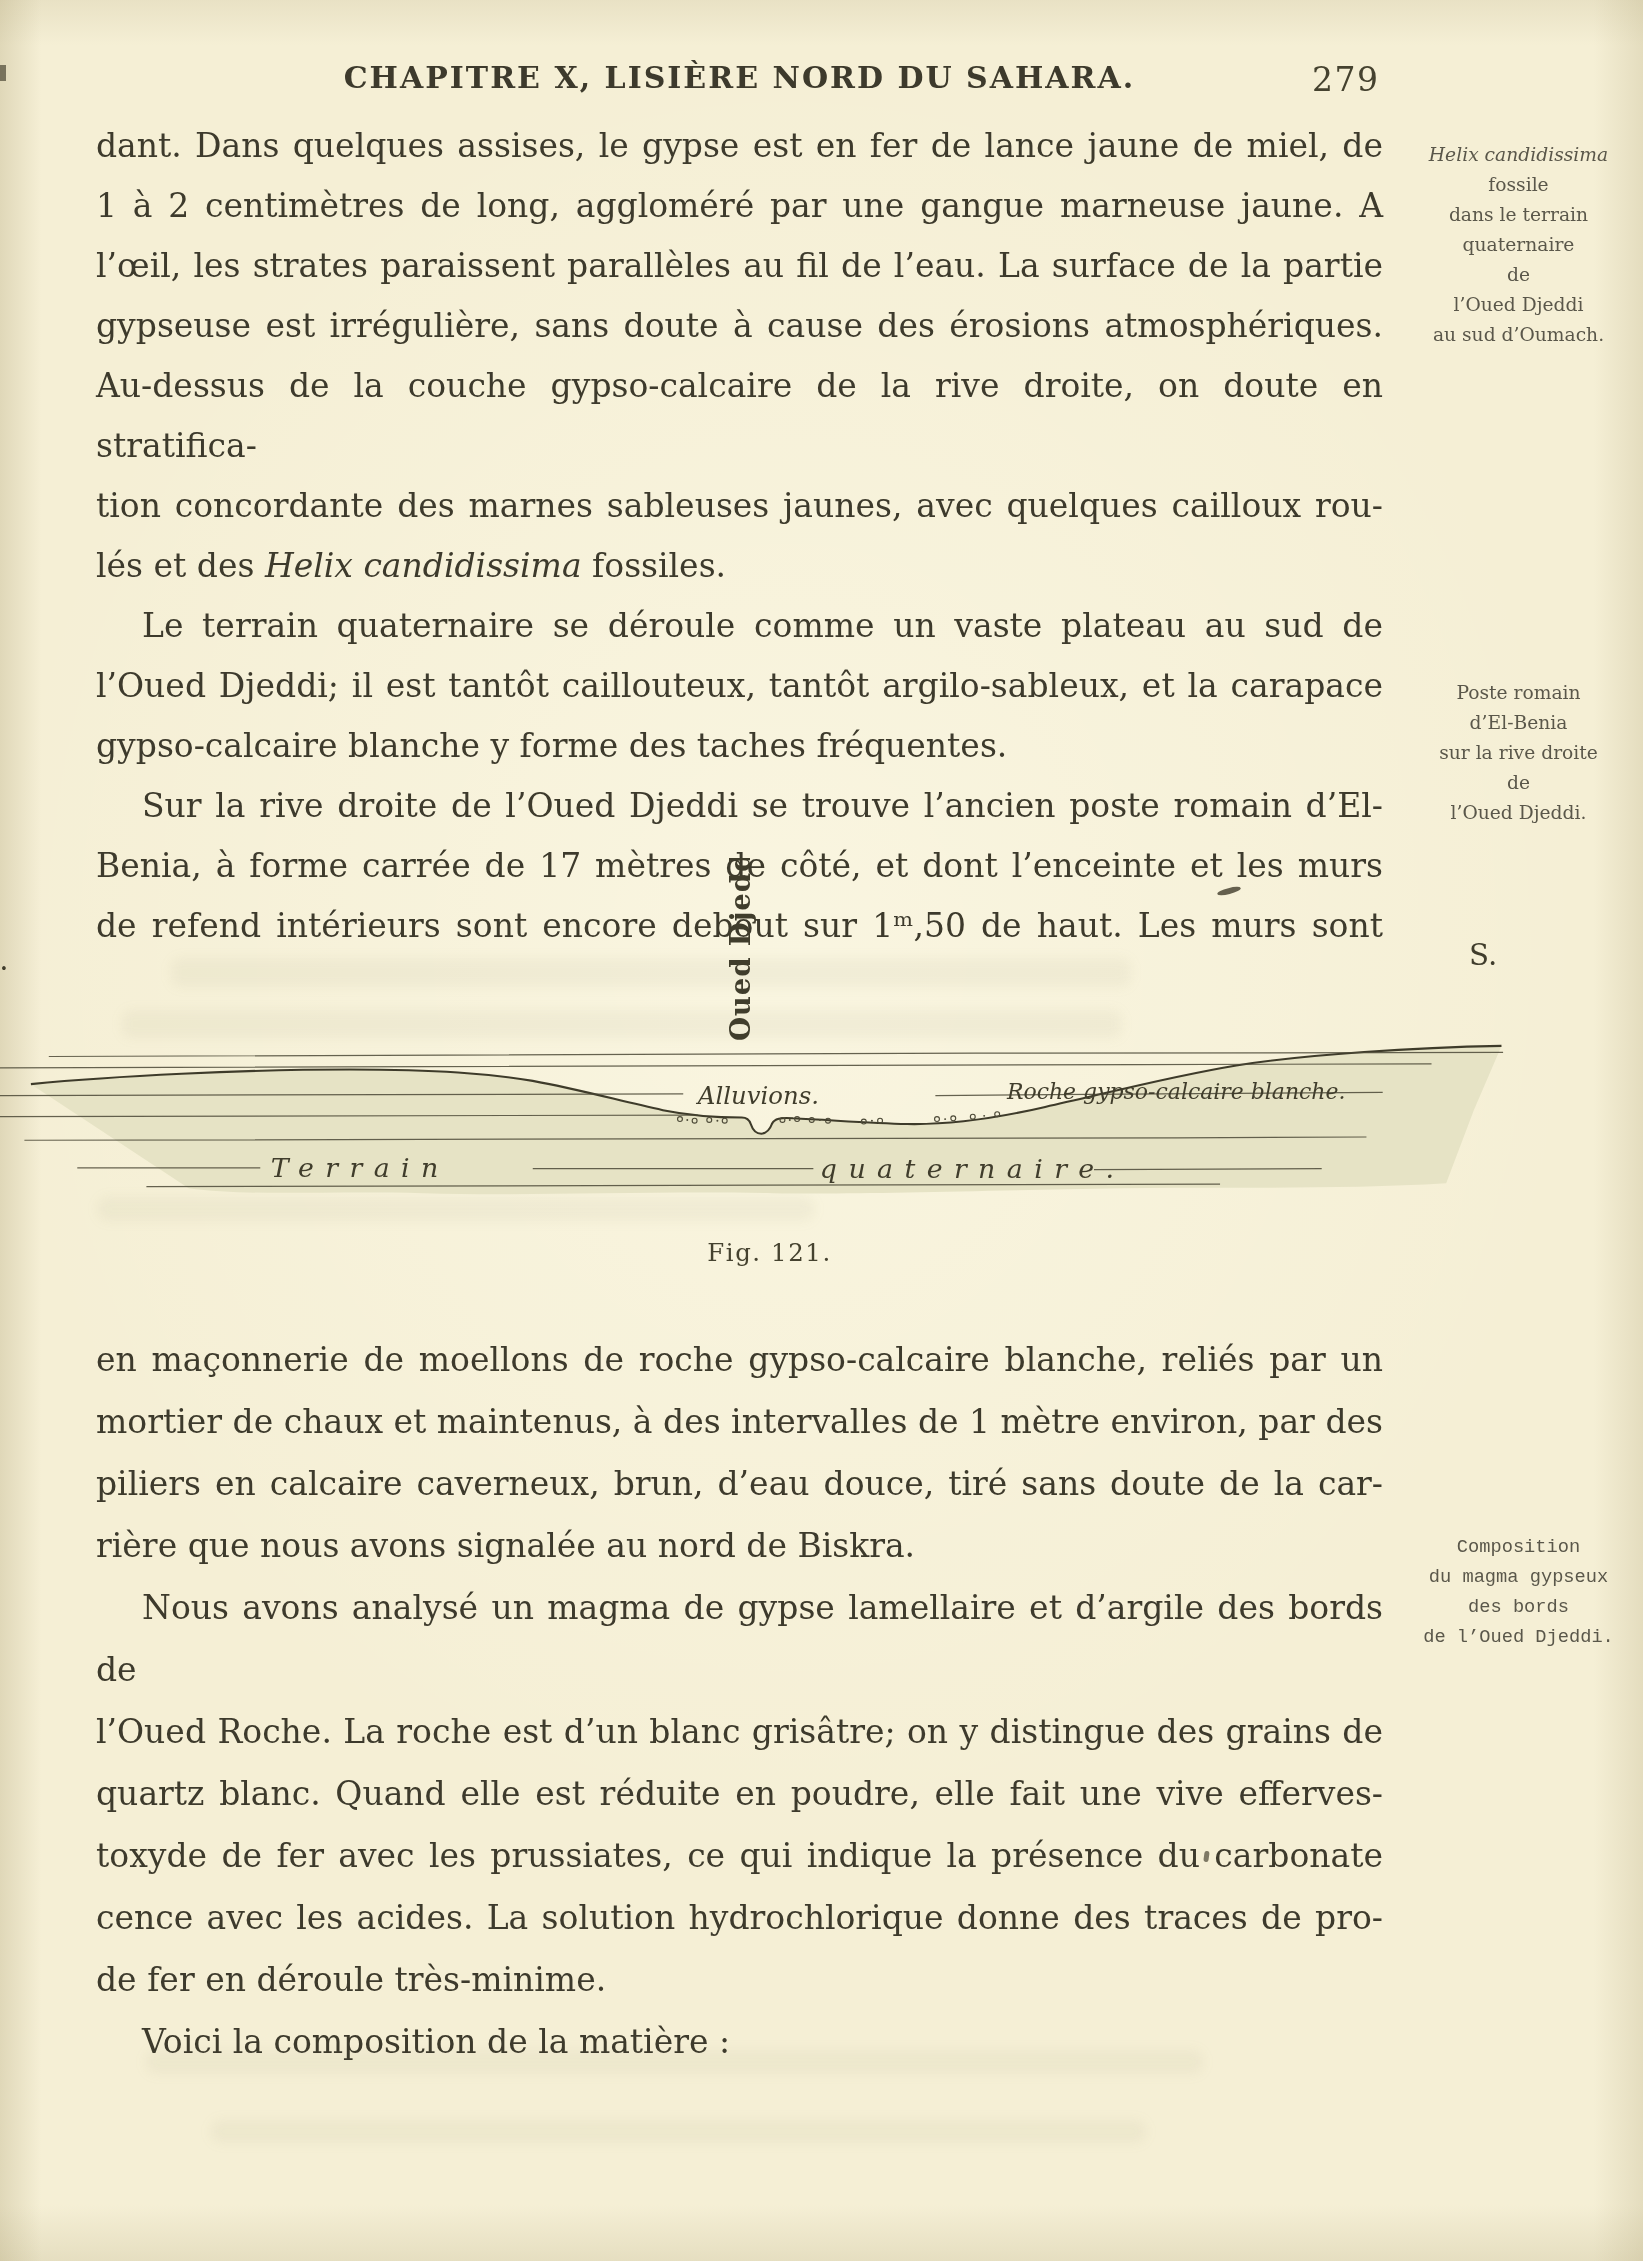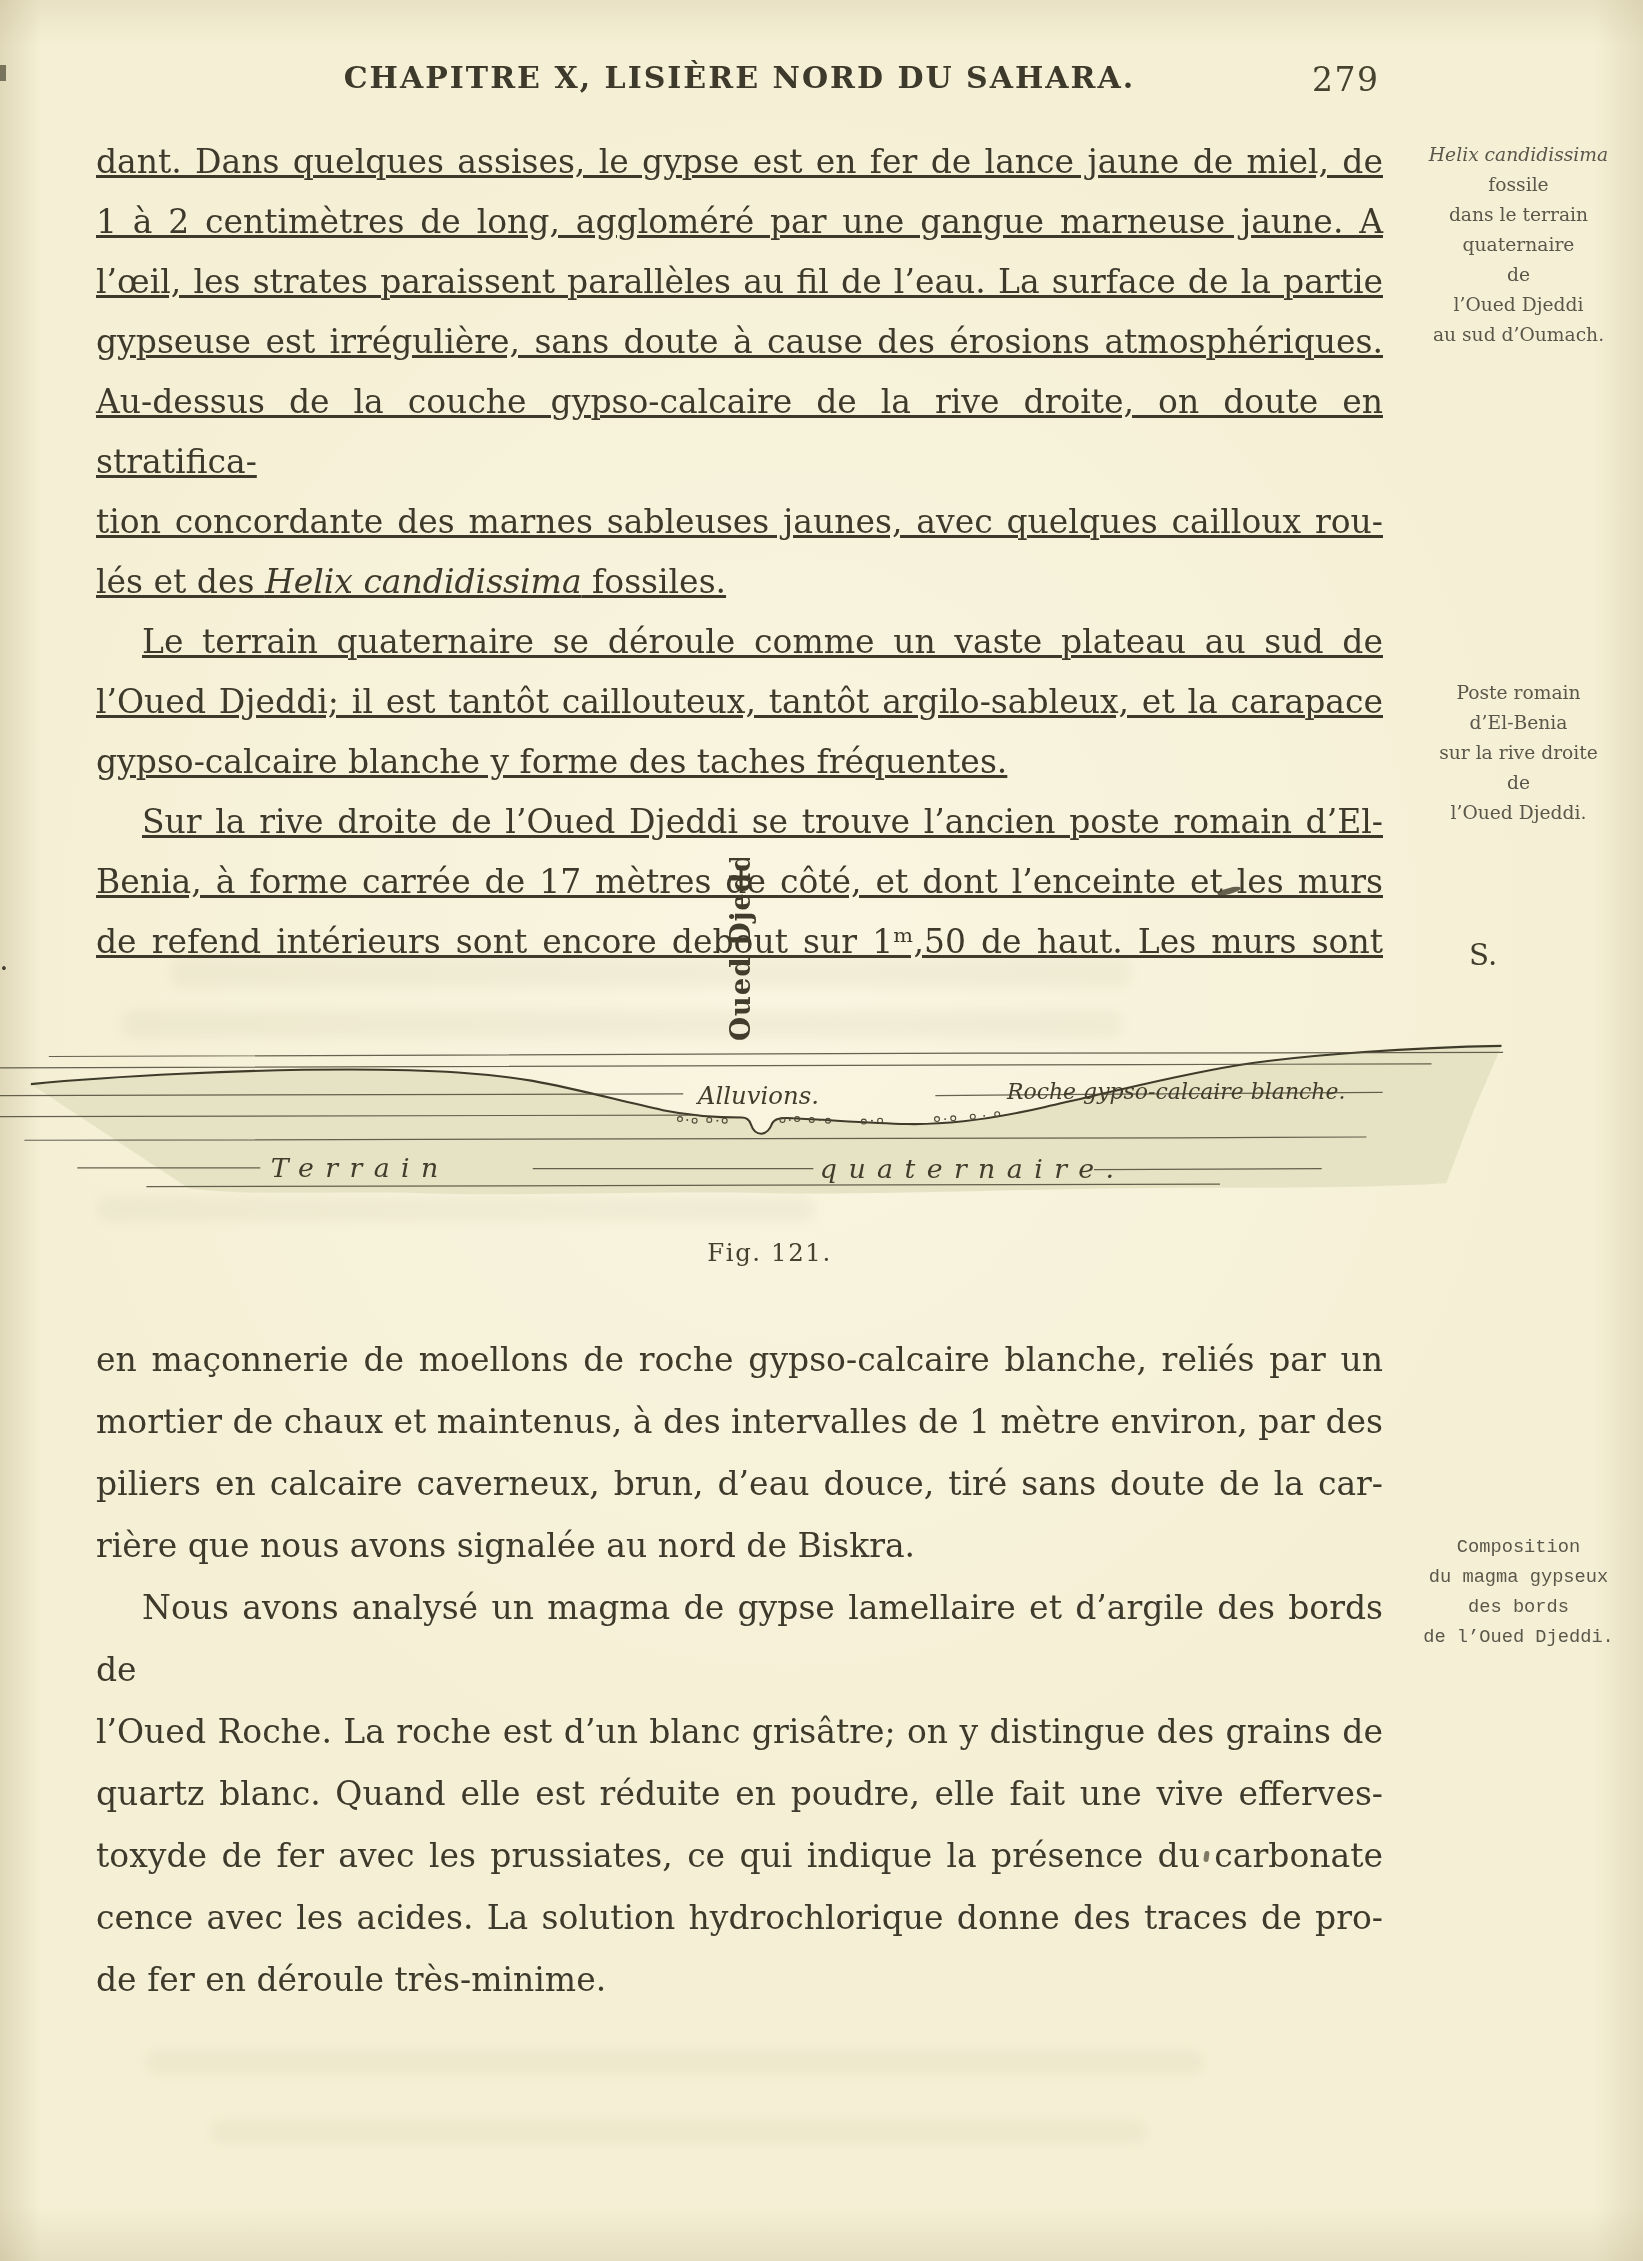--- a/index.html
+++ b/index.html
@@ -29,21 +29,21 @@
   }
   .header .pagenum{
     position:absolute;right:3.3px;top:0;
     font-size:33px;letter-spacing:1.6px;color:#45422f;
   }
   
   .textblock{
     position:absolute;left:96px;width:1287px;
     color:#3d3a2c;font-size:33px;
   }
-  .tb-top{top:132px;line-height:60px;text-decoration:underline;}
+  .tb-top{top:116px;line-height:60px;}
   .tb-bottom{top:1329px;line-height:62px;}
   .bl{white-space:nowrap;}
   .j{white-space:normal;text-align:justify;text-align-last:justify;}
   .ind{text-indent:46px;}
   .bl i{font-style:italic;}
   
   .mnote{
     position:absolute;left:1417px;width:203px;
     text-align:center;color:#5a574a;
     font-size:18.7px;line-height:30px;
@@ -212,20 +212,21 @@
     <div class="bl j">en maçonnerie de moellons de roche gypso-calcaire blanche, reliés par un</div>
     <div class="bl j">mortier de chaux et maintenus, à des intervalles de 1 mètre environ, par des</div>
     <div class="bl j">piliers en calcaire caverneux, brun, d’eau douce, tiré sans doute de la car-</div>
     <div class="bl">rière que nous avons signalée au nord de Biskra.</div>
     <div class="bl j ind">Nous avons analysé un magma de gypse lamellaire et d’argile des bords de</div>
     <div class="bl j">l’Oued Roche. La roche est d’un blanc grisâtre; on y distingue des grains de</div>
     <div class="bl j">quartz blanc. Quand elle est réduite en poudre, elle fait une vive efferves-</div>
     <div class="bl j">toxyde de fer avec les prussiates, ce qui indique la présence du carbonate</div>
     <div class="bl j">cence avec les acides. La solution hydrochlorique donne des traces de pro-</div>
     <div class="bl">de fer en déroule très-minime.</div>
+    <div class="bl ind">Voici la composition de la matière :</div>
   </div>
 
   <div class="speck" style="left:0;top:65px;width:5.7px;height:16.3px;opacity:.7;"></div>
   <div class="speck" style="left:1217px;top:888px;width:24.4px;height:5.7px;border-radius:50%;transform:rotate(-14deg);opacity:.85;"></div>
   <div class="speck" style="left:1204px;top:1851px;width:4.9px;height:10.6px;border-radius:2.4px;transform:rotate(8deg);opacity:.7;"></div>
 
 </div>
 
 
 </body></html>

